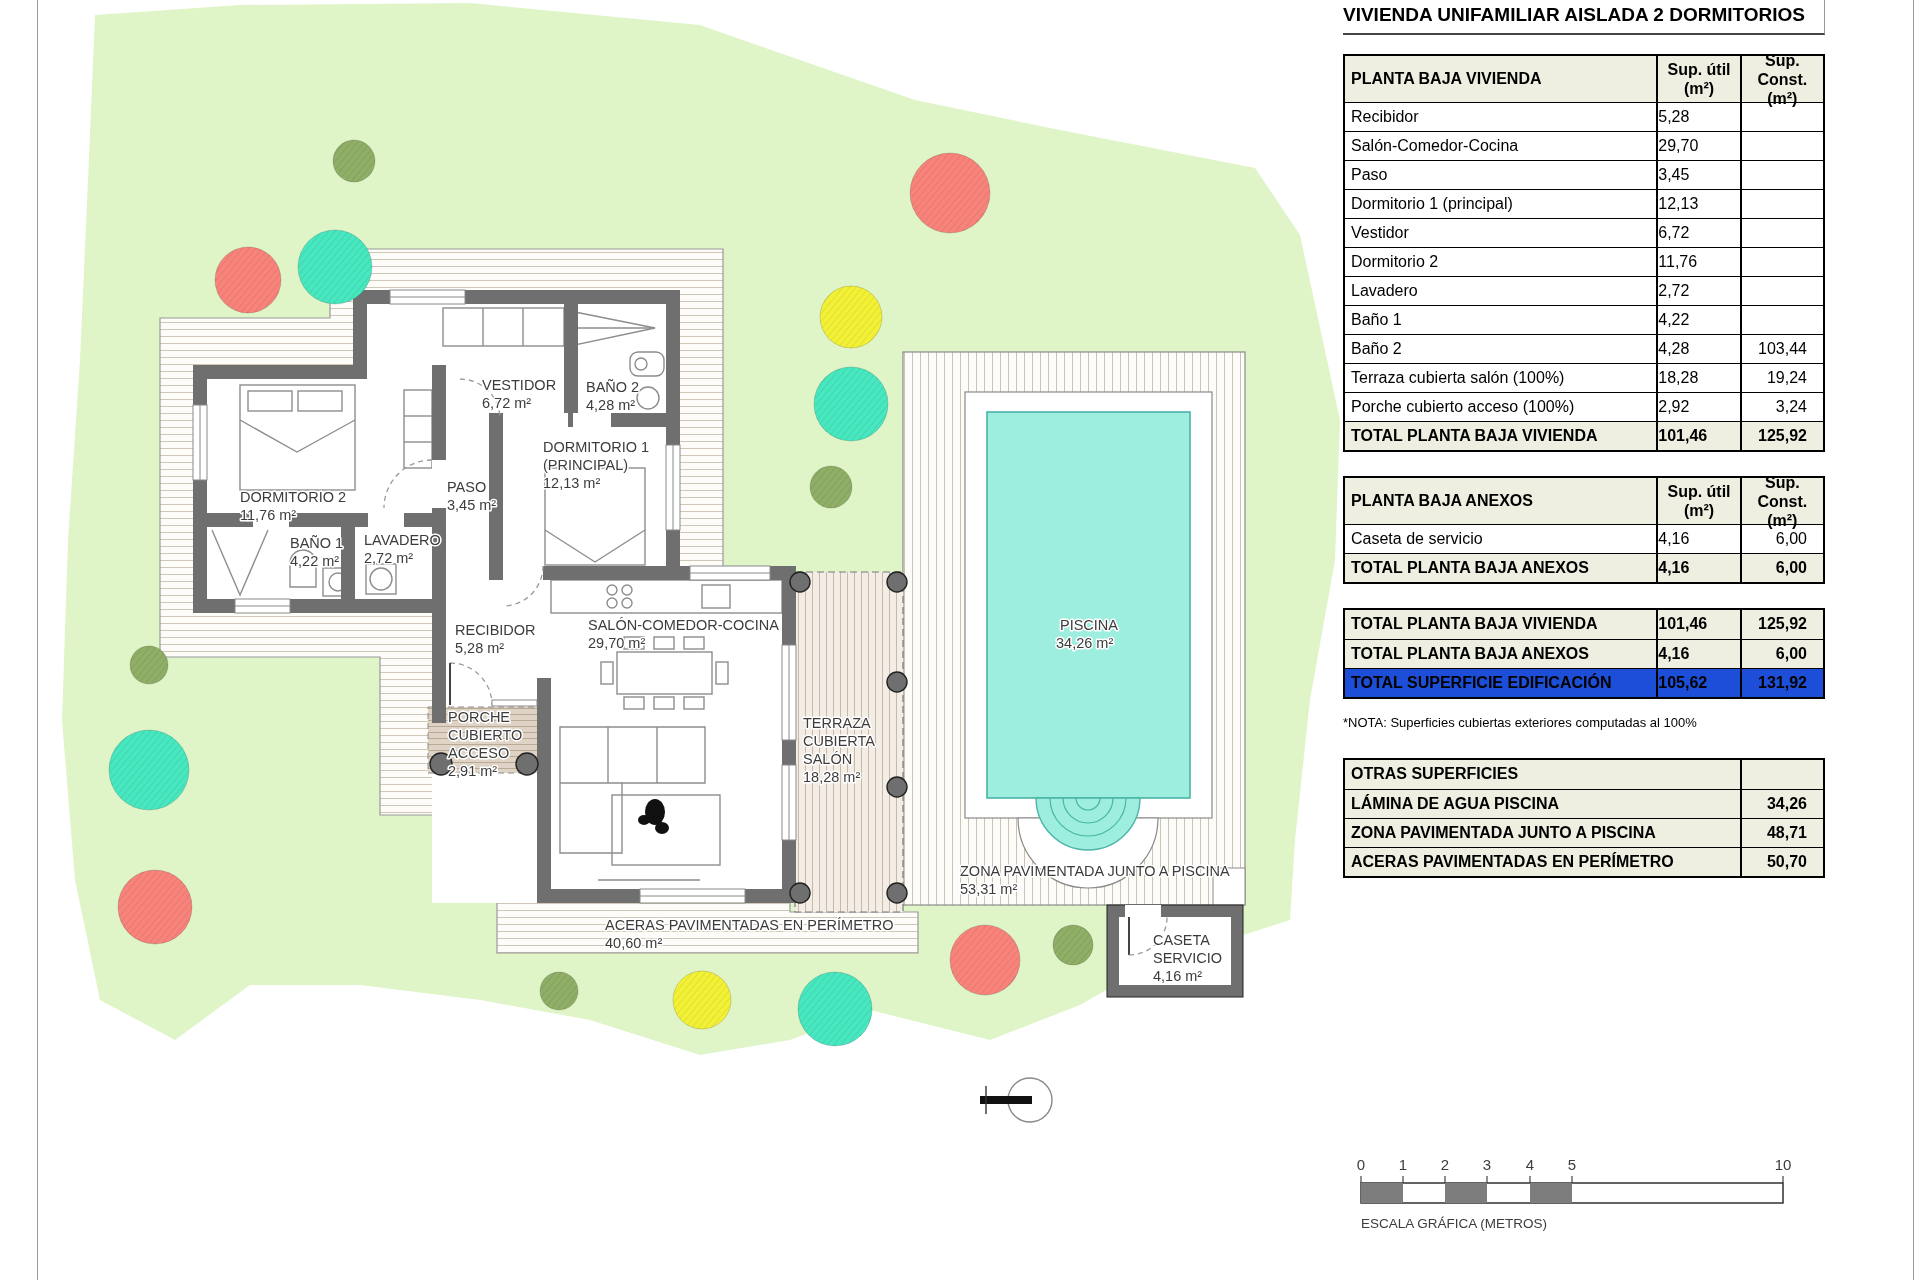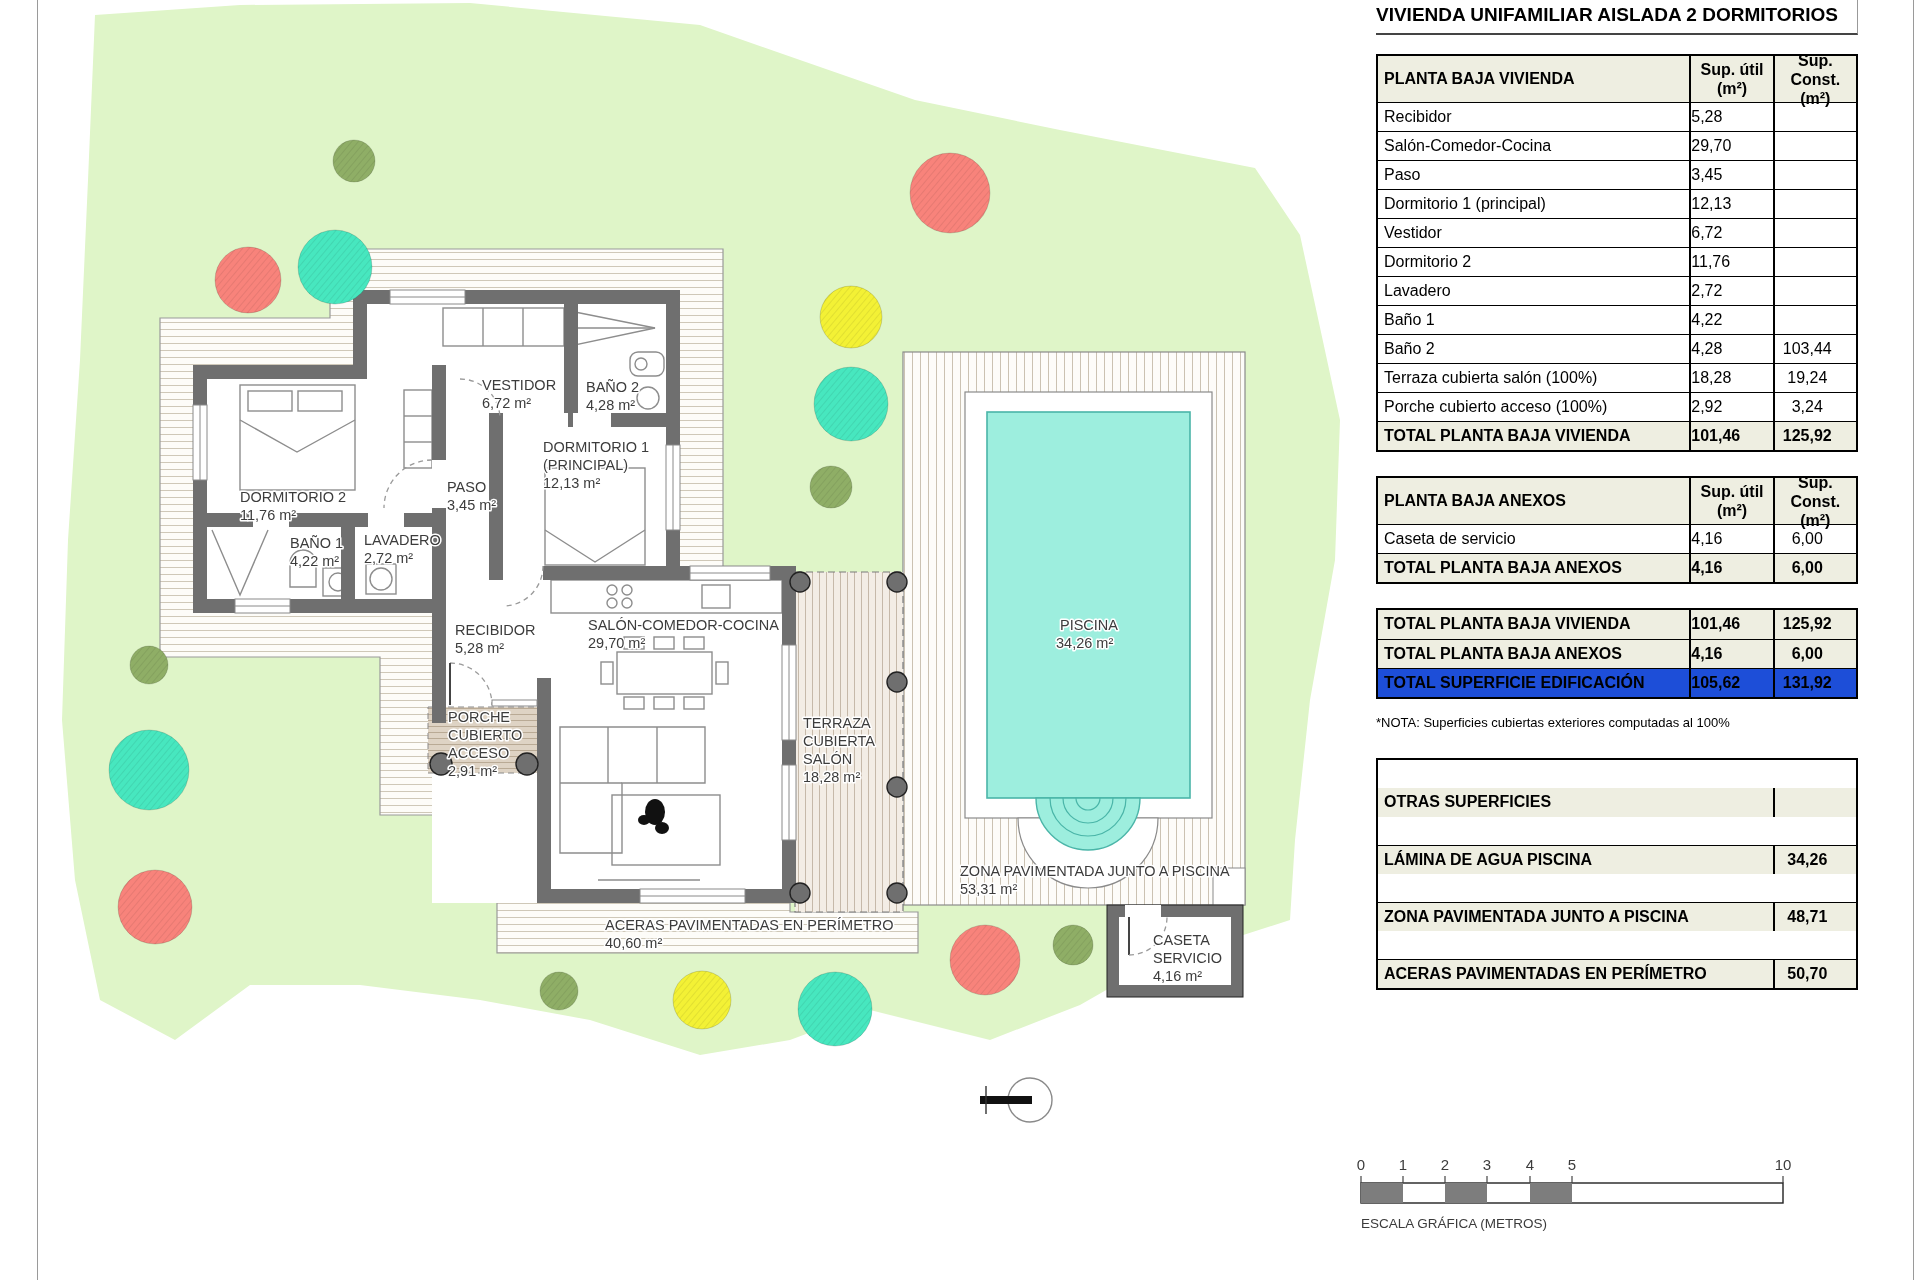--- a/index.html
+++ b/index.html
@@ -2,38 +2,38 @@
 <html><head>
 <meta charset="utf-8">
 <style>
   html,body{margin:0;padding:0;background:#fff;}
   .sheet{position:relative;width:1920px;height:1280px;background:#fff;overflow:hidden;
          font-family:"Liberation Sans",sans-serif;color:#000;}
   .frame-line{position:absolute;top:0;bottom:0;width:1px;background:#9a9a9a;}
   svg text{font-family:"Liberation Sans",sans-serif;fill:#3c3c3c;
            paint-order:stroke;stroke:#ffffff;stroke-width:3px;stroke-linejoin:round;}
   svg text.noha{stroke-width:0;}
-  .panel{position:absolute;left:1376px;top:0;width:482px;font-size:16px;}
+  .panel{position:absolute;left:1343px;top:0;width:482px;font-size:16px;}
   .doc-title{font-weight:bold;font-size:19px;height:33px;line-height:30px;
              border-bottom:2px solid #444;border-right:1px solid #999;letter-spacing:0px;}
   .tbl{border:2px solid #000;box-sizing:border-box;}
   .tr{display:flex;height:29px;line-height:28px;border-top:1px solid #000;box-sizing:border-box;}
   .tr:first-child{border-top:none;}
   .tr.hd{height:46px;background:#eeeee1;font-weight:bold;}
   .tr.hd .c1{display:flex;align-items:center;}
   .tr.hd .c2,.tr.hd .c3{display:flex;align-items:center;justify-content:center;
       text-align:center;line-height:19px;padding:0 2px;}
   .c1{width:316px;border-right:2px solid #000;padding-left:6px;box-sizing:border-box;
       white-space:nowrap;overflow:hidden;}
   .c2{width:84px;border-right:2px solid #000;text-align:left;padding-right:5px;box-sizing:border-box;}
-  .c3{width:82px;text-align:center;padding-right:16px;box-sizing:border-box;}
+  .c3{width:82px;text-align:right;padding-right:16px;box-sizing:border-box;}
   .cwide{width:400px;border-right:2px solid #000;padding-left:6px;box-sizing:border-box;white-space:nowrap;}
   .tot{background:#eeeee1;font-weight:bold;}
   .blue{background:#1d4ed8;}
-  .beige{background:#eeeee1;margin-top:28px;}
+  .beige{background:#eeeee1;}
   .bold{font-weight:bold;}
   .nota{font-size:13px;margin-top:16px;}
   .gap19{margin-top:19px;} .gap24{margin-top:24px;} .gap28{margin-top:28px;}
 </style>
 </head>
 <body>
 
 <div class="sheet">
   <div class="frame-line" style="left:37px"></div>
   <div class="frame-line" style="left:1913px"></div>

